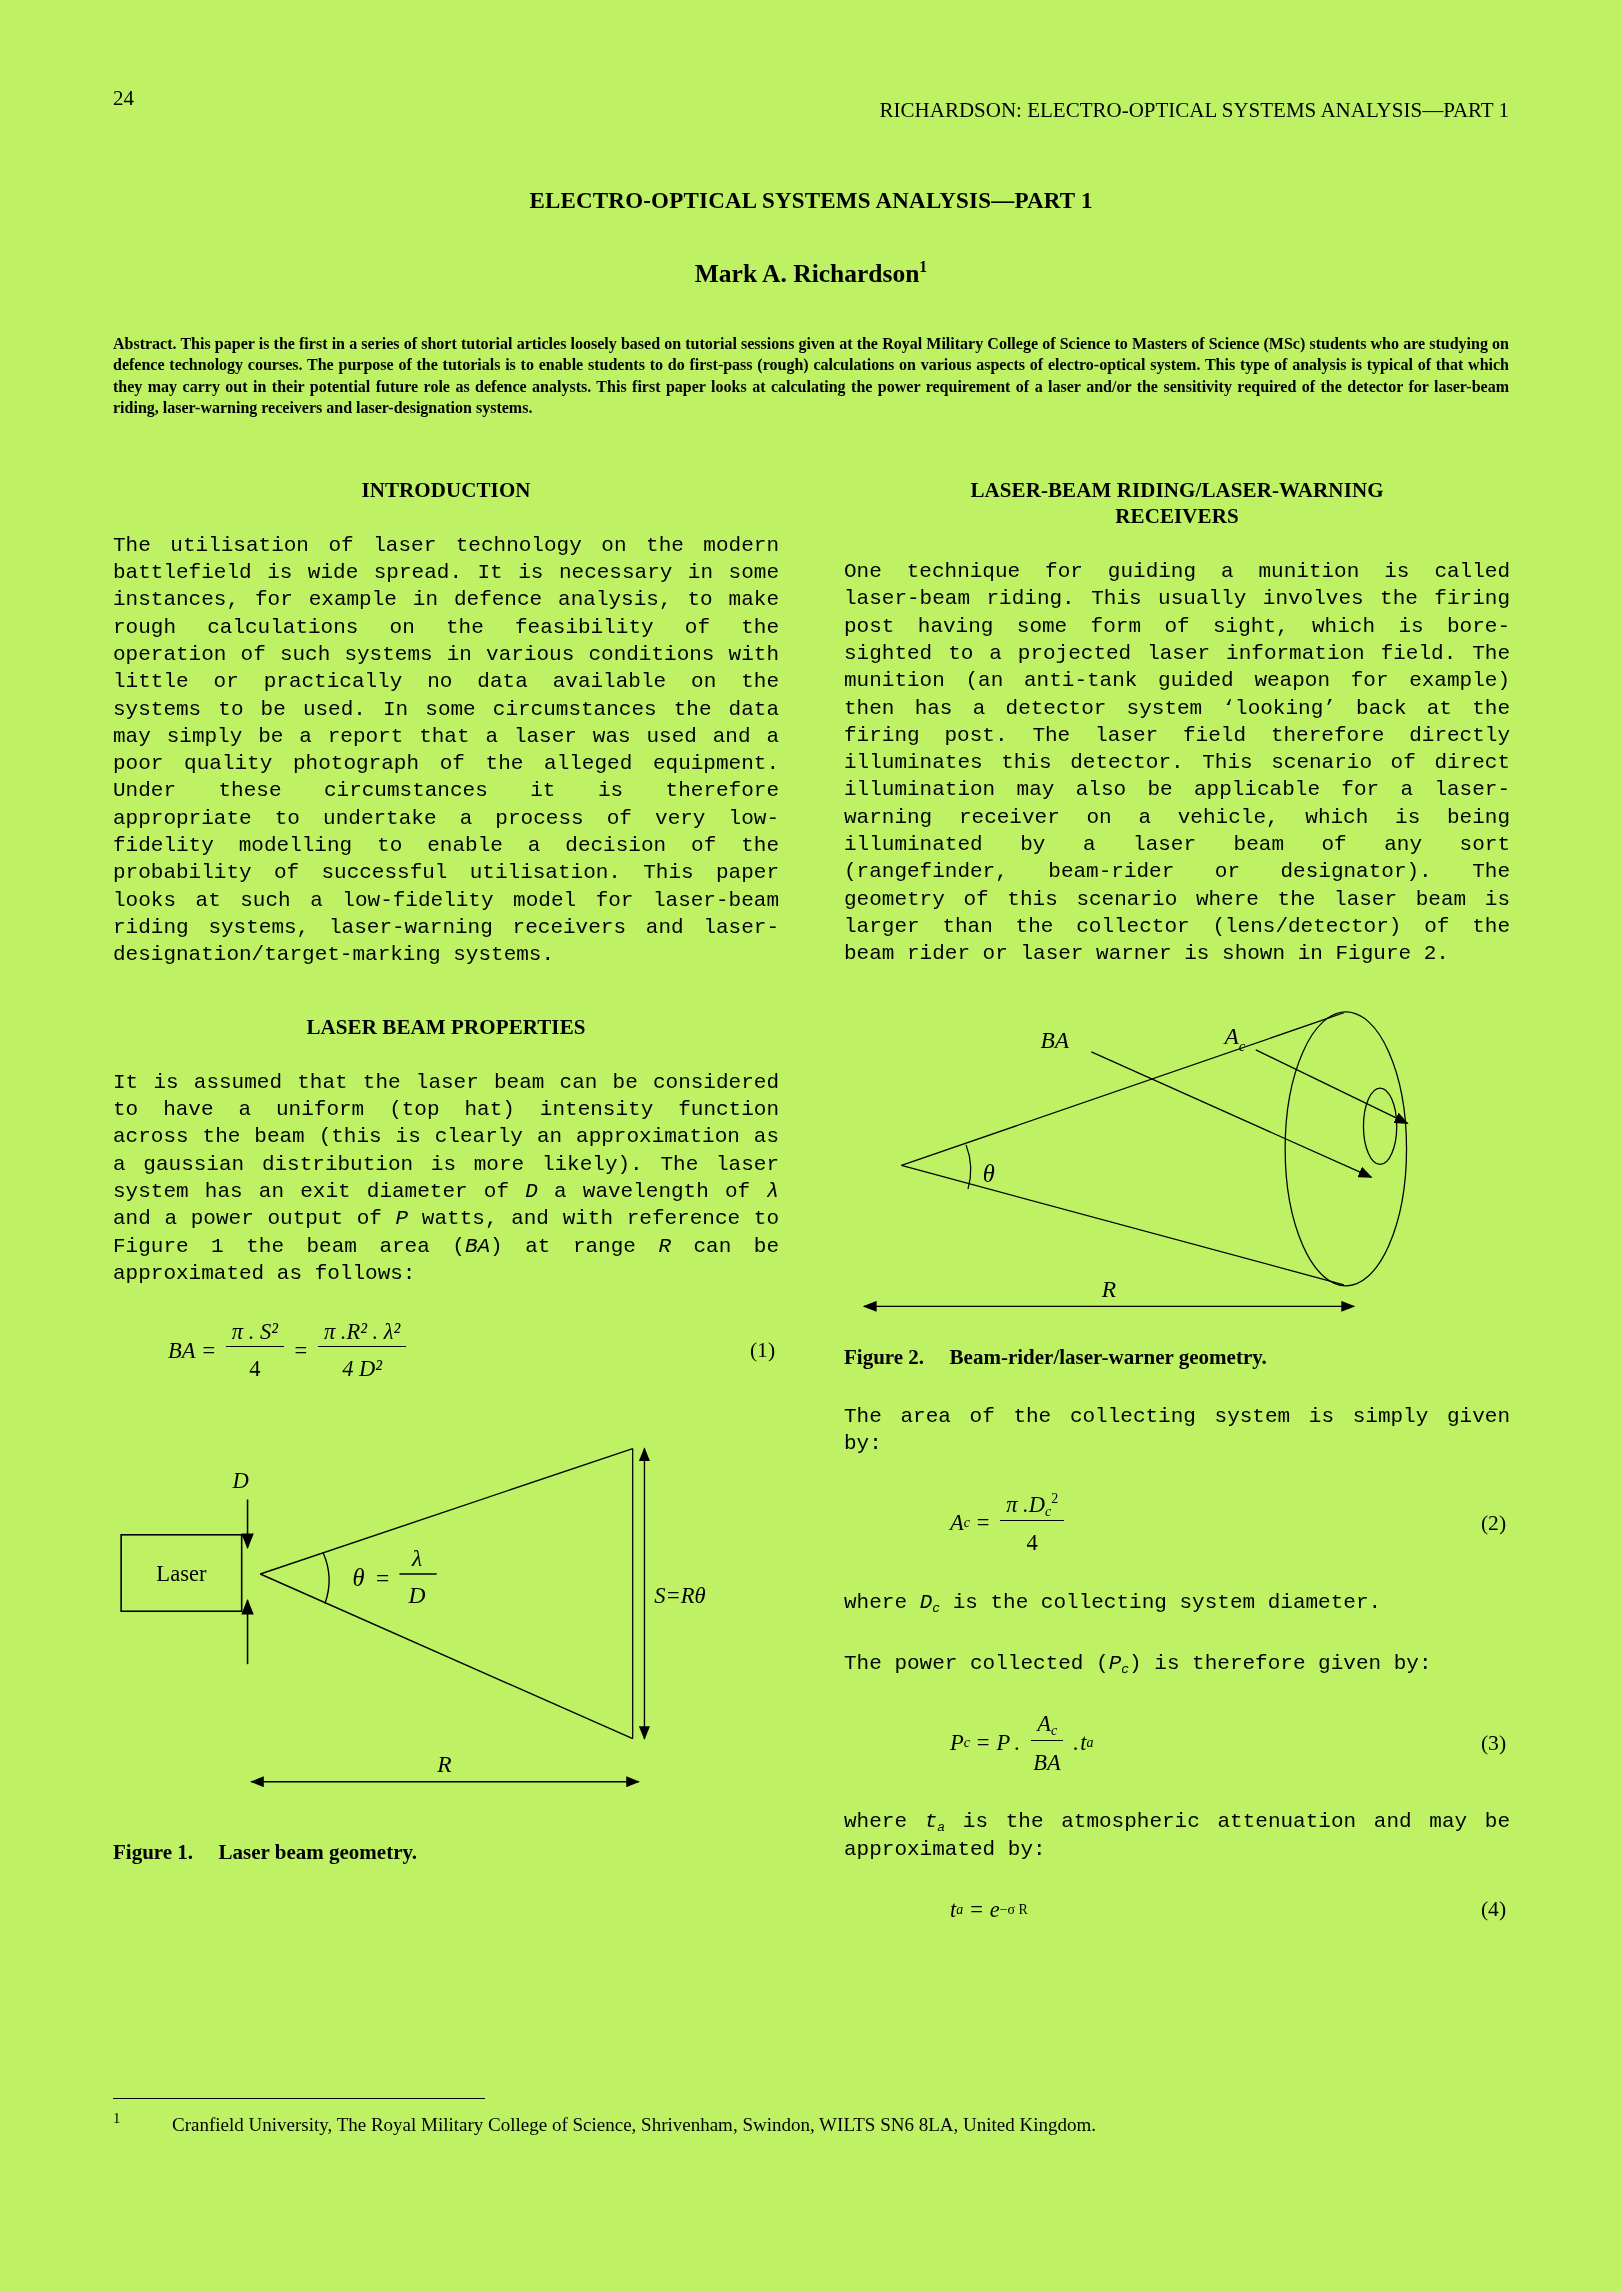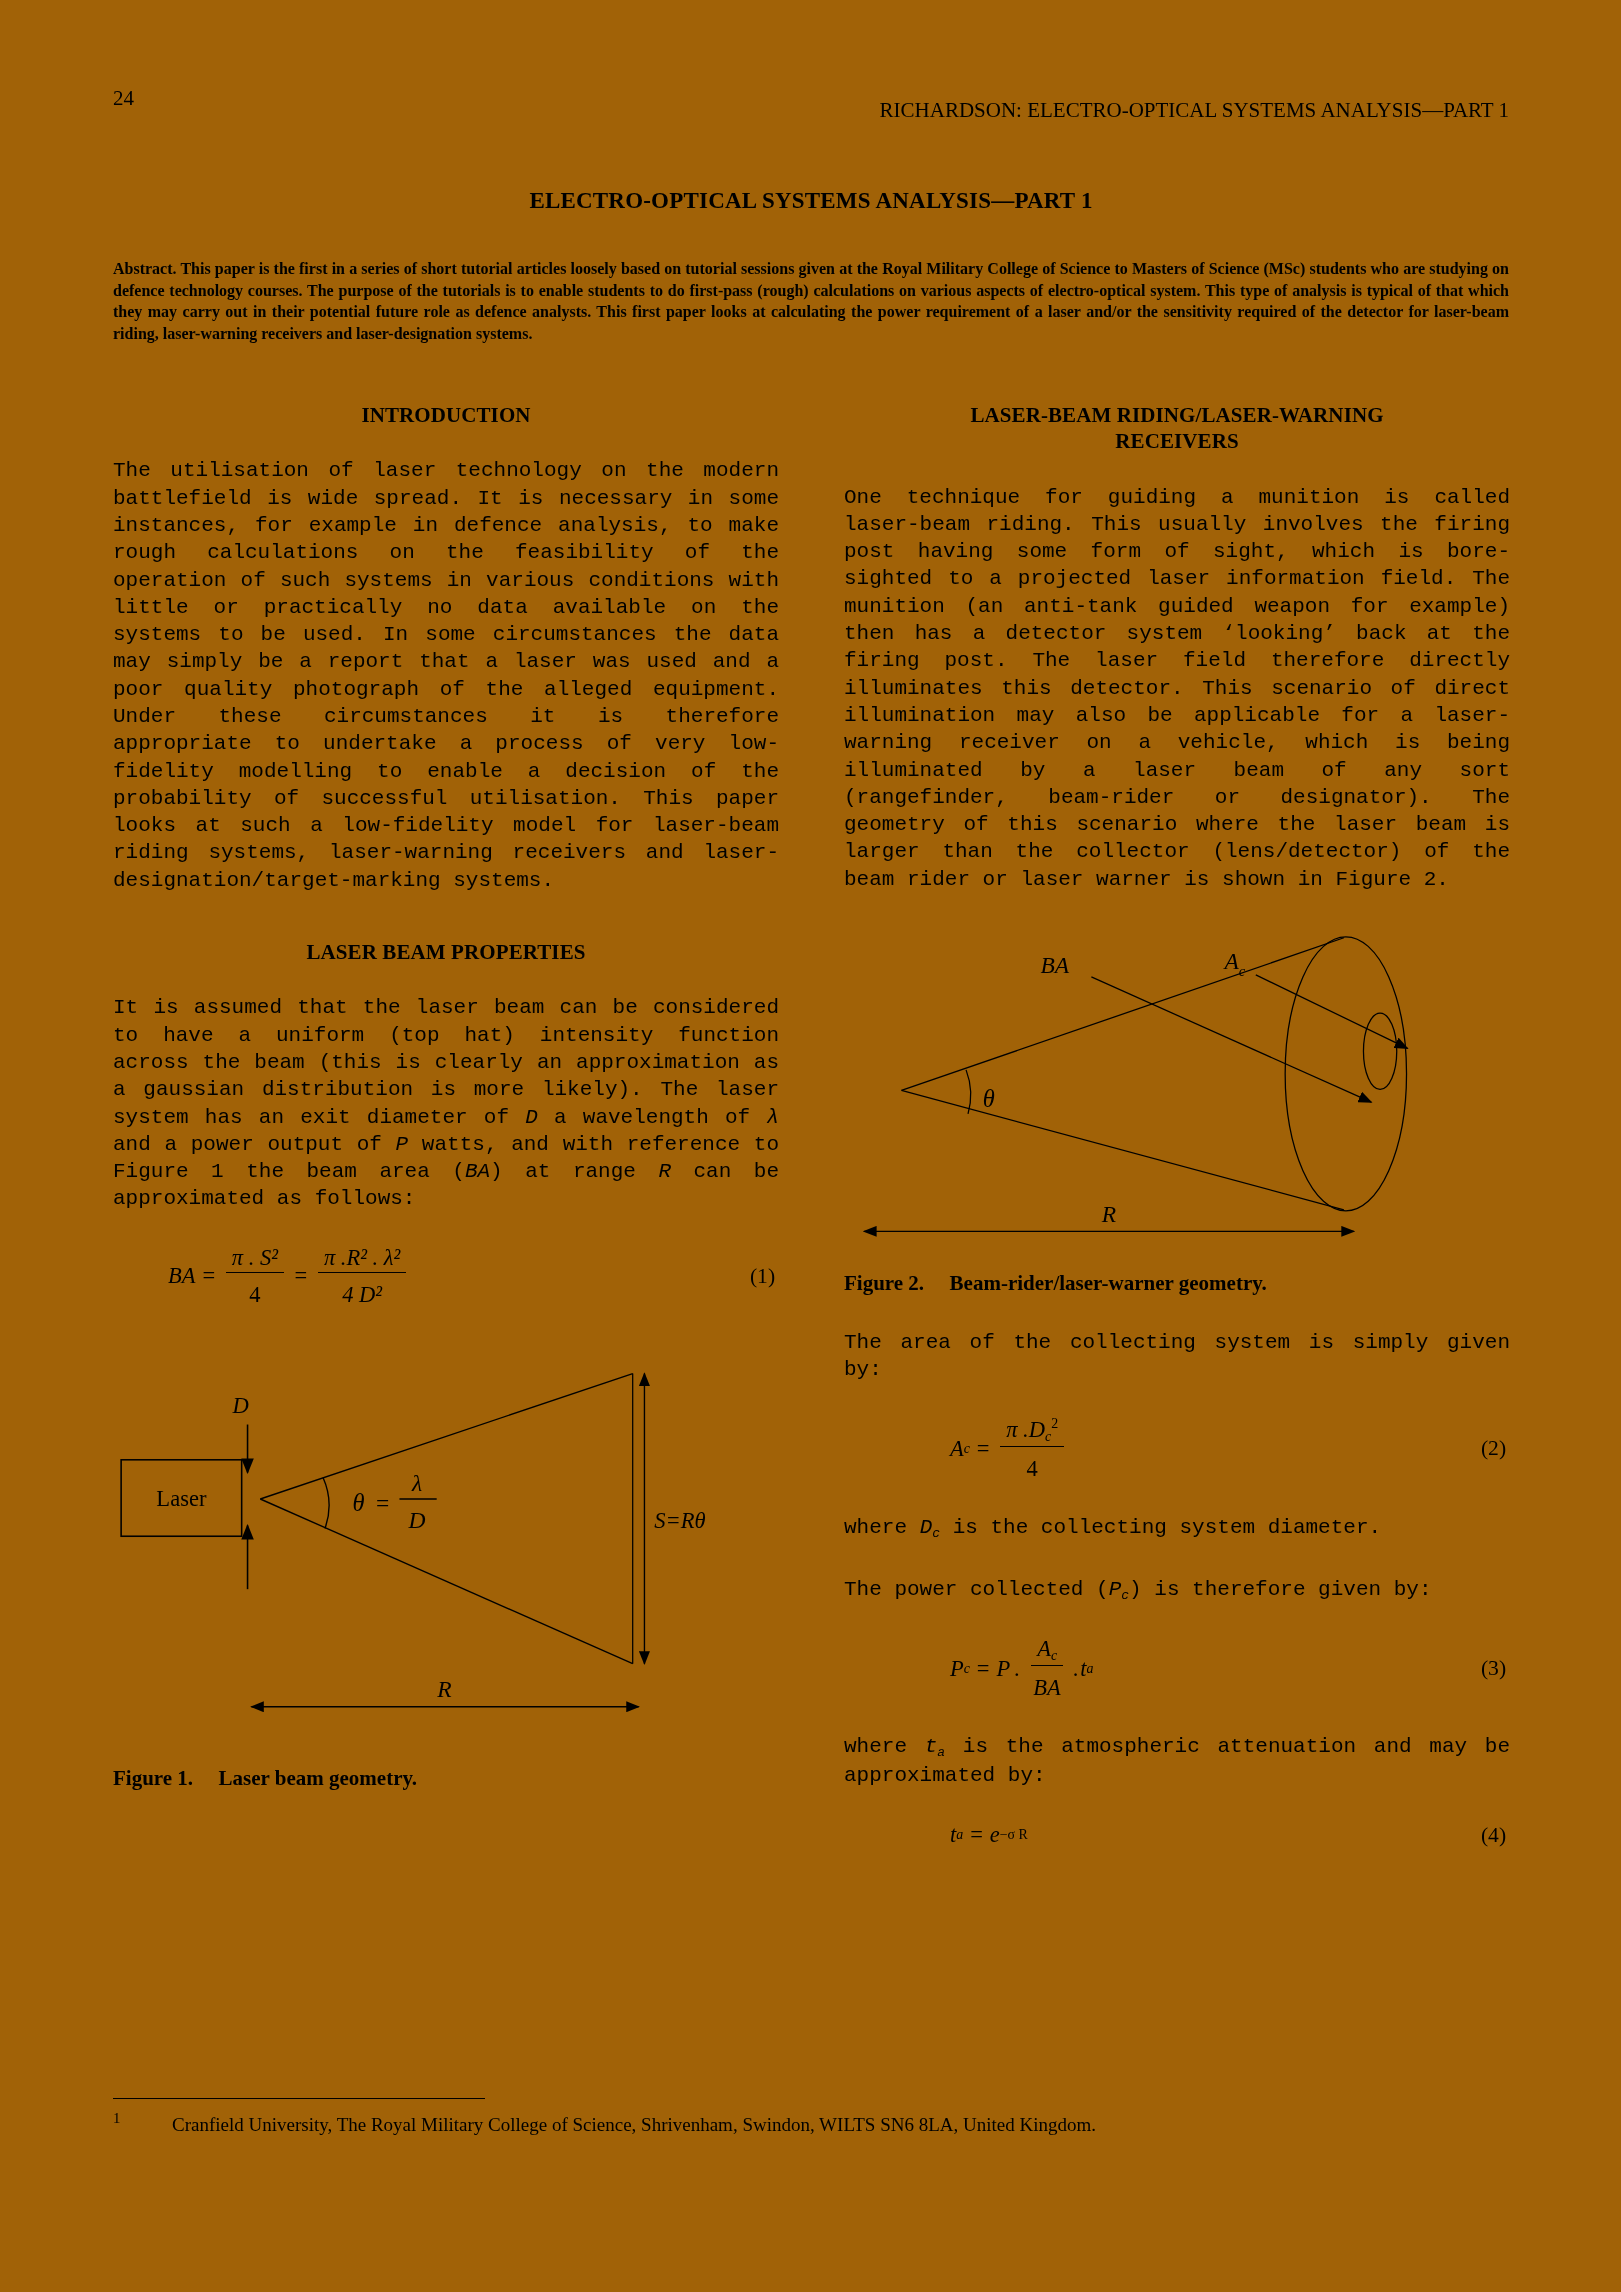--- a/index.html
+++ b/index.html
@@ -8,21 +8,21 @@
     background: #ffffff;
   }
   body {
     font-family: "Liberation Serif", "DejaVu Serif", serif;
     color: #000000;
   }
   .page {
     position: relative;
     width: 1621px;
     height: 2293px;
-    background: #a16207;
+    background: #bef264;
     overflow: hidden;
     box-sizing: border-box;
     padding: 0;
   }
   .content {
     position: absolute;
     left: 113px;
     top: 0;
     width: 1396px;
   }
@@ -199,20 +199,23 @@
 
 <div class="page">
   <div class="content">
 
     <div class="runhead">
       <span class="folio">24</span>
       <span class="rh-title">RICHARDSON: ELECTRO-OPTICAL SYSTEMS ANALYSIS—PART 1</span>
     </div>
 
     <div class="doc-title">ELECTRO-OPTICAL SYSTEMS ANALYSIS—PART 1</div>
+    <div class="doc-author">
+      <span>Mark A. Richardson</span><sup>1</sup>
+    </div>
 
     <div class="abstract">Abstract. This paper is the first in a series of short tutorial articles loosely based on tutorial sessions given at the Royal Military College of Science to Masters of Science (MSc) students who are studying on defence technology courses. The purpose of the tutorials is to enable students to do first-pass (rough) calculations on various aspects of electro-optical system. This type of analysis is typical of that which they may carry out in their potential future role as defence analysts. This first paper looks at calculating the power requirement of a laser and/or the sensitivity required of the detector for laser-beam riding, laser-warning receivers and laser-designation systems.</div>
 
     <div class="columns">
 
       <div class="col">
 
         <h2 class="sec">INTRODUCTION</h2>
         <div class="gap-after-head"></div>
         <p class="body">The utilisation of laser technology on the modern battlefield is wide spread. It is necessary in some instances, for example in defence analysis, to make rough calculations on the feasibility of the operation of such systems in various conditions with little or practically no data available on the systems to be used. In some circumstances the data may simply be a report that a laser was used and a poor quality photograph of the alleged equipment. Under these circumstances it is therefore appropriate to undertake a process of very low-fidelity modelling to enable a decision of the probability of successful utilisation. This paper looks at such a low-fidelity model for laser-beam riding systems, laser-warning receivers and laser-designation/target-marking systems.</p>

